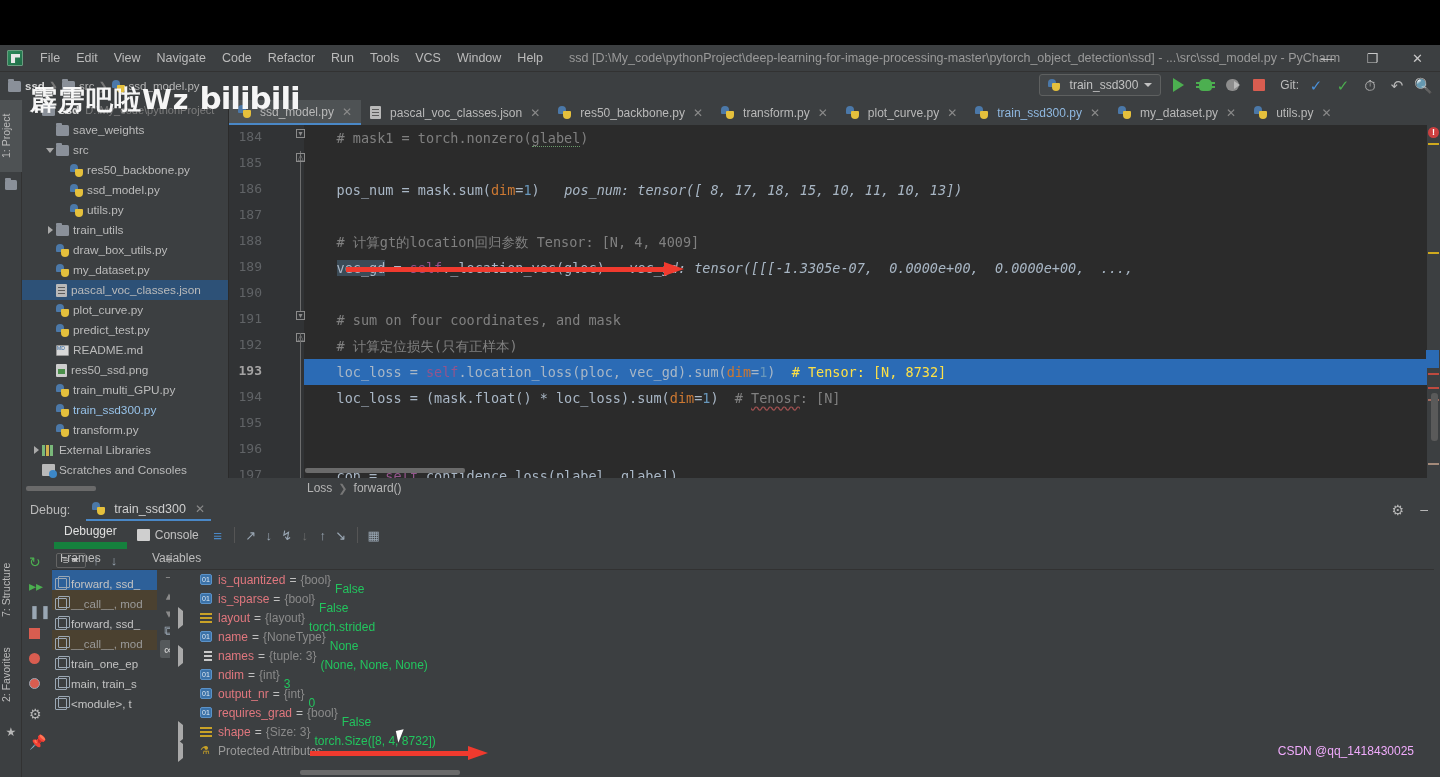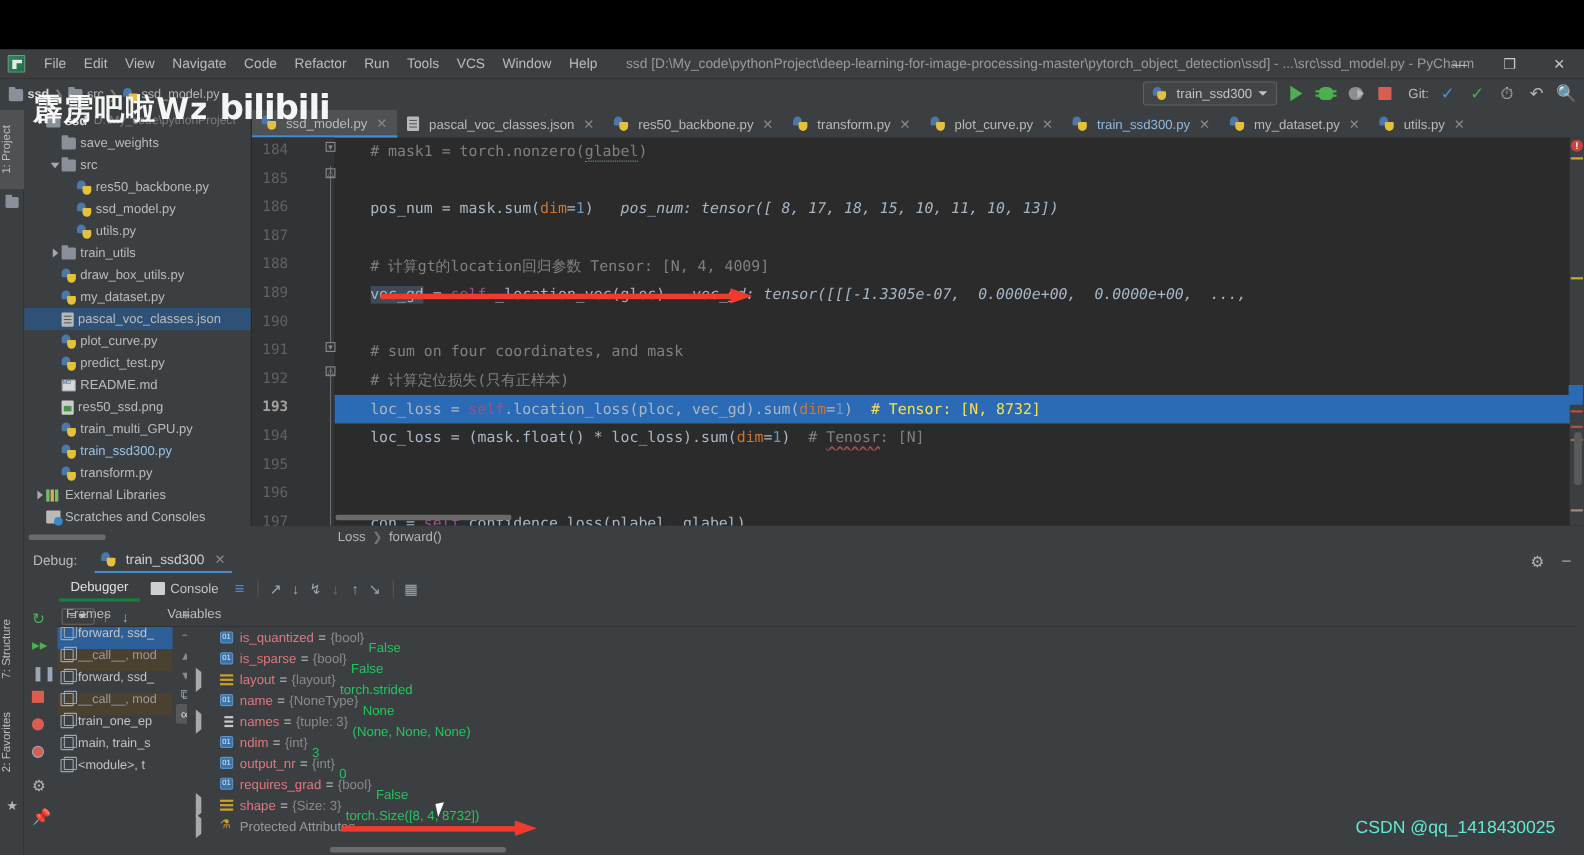--- a/index.html
+++ b/index.html
@@ -167,34 +167,34 @@
   .debugwin{ position:absolute; left:22px; top:498px; width:1418px; height:279px; background:#3c3f41; }
   .dbg-head{ position:absolute; left:0; top:0; width:1418px; height:24px; display:flex; align-items:center; }
   .dbg-head .lbl{ color:#bbbbbb; font-size:12.5px; margin-left:8px; }
   .dbg-tab{ display:flex; align-items:center; gap:5px; margin-left:16px; padding:2px 6px 3px;
             border-bottom:2px solid #4a88c7; color:#cfcfcf; font-size:12.5px; }
   .dbg-head .gear{ position:absolute; right:36px; top:4px; color:#b6b6b6; font-size:14px;}
   .dbg-head .minus{ position:absolute; right:12px; top:3px; color:#b6b6b6; font-size:14px;}
 
   .dbg-toolbar{ position:absolute; left:0; top:24px; width:1418px; height:26px; display:flex; align-items:center; gap:0; }
   .dbg-subtab{ padding:3px 10px 4px; font-size:12px; color:#c2c2c2; display:flex;align-items:center;gap:5px;}
-  .dbg-subtab.active{ border-bottom:3px solid #15803d; color:#e0e0e0; }
+  .dbg-subtab.active{ border-bottom:7px solid #15803d; color:#e0e0e0; }
   .divider-v{ width:1px; height:16px; background:#555; margin:0 7px; }
   .ti{ width:18px;height:18px; display:flex;align-items:center;justify-content:center; color:#9aa7b4; font-size:13px;}
 
   .colhead{ position:absolute; left:0; top:50px; width:1418px; height:22px; }
   .colhead .frames{ position:absolute; left:38px; top:3px; color:#bdbdbd; font-size:12px; }
   .colhead .vars{ position:absolute; left:130px; top:3px; color:#bdbdbd; font-size:12px; }
   .colhead .hr{ position:absolute; left:0; bottom:0; width:1418px; height:1px; background:#323232;}
 
   .dbg-leftstrip{ position:absolute; left:0; top:50px; width:30px; height:229px; background:#3c3f41; }
   .dbg-si{ position:absolute; left:7px; width:16px; height:16px; }
 
   .frames{ position:absolute; left:30px; top:72px; width:105px; height:207px; background:#3c3f41; overflow:hidden;}
-  .frm{ height:20px; display:flex; align-items:flex-start; font-size:11.5px; color:#c3c3c3; white-space:nowrap; padding-left:3px;}
+  .frm{ height:20px; display:flex; align-items:flex-end; font-size:11.5px; color:#c3c3c3; white-space:nowrap; padding-left:3px;}
   .frm.sel{ background:#2d6099; }
   .frm.lib{ background:#4b4130; color:#9a9a9a; }
   .frm .fi{ width:12px;height:12px; margin-right:4px; flex:none; border:1px solid #9aa7b4; border-radius:1px; position:relative;}
   .frm .fi:after{content:"";position:absolute;left:2px;top:-3px;width:10px;height:10px;border:1px solid #9aa7b4;border-radius:1px;}
 
   .frames-toolbar{ position:absolute; left:30px; top:52px; width:105px; height:20px; display:flex; align-items:center; gap:2px; padding-left:4px;}
   .ft-box{ width:30px;height:15px; border:1px solid #646464; border-radius:2px; display:flex;align-items:center;justify-content:center;gap:2px;}
 
   .vars{ position:absolute; left:148px; top:72px; width:1270px; height:207px; background:#3c3f41; overflow:hidden;}
   .vrow{ height:19px; display:flex; align-items:center; font-size:12px; white-space:nowrap; padding-left:30px; position:relative;}
@@ -224,21 +224,21 @@
 
   
   .wm-bili{
     position:absolute; left:30px; top:80px; color:#ffffff; font-size:27px; font-weight:bold;
     letter-spacing:1px; opacity:0.95; white-space:nowrap;
     text-shadow:0 0 1px rgba(0,0,0,.25);
     font-family:"DejaVu Sans", sans-serif;
   }
   .wm-bili .bili{ font-size:31px; letter-spacing:-1px; margin-left:10px; }
   .wm-csdn{
-    position:absolute; right:26px; top:744px; color:#5eead4; font-size:16px;
+    position:absolute; right:26px; top:744px; color:#f0abfc; font-size:12px;
     font-family:"Liberation Sans", sans-serif;
   }
 
   
   .vars-hscroll{ position:absolute; left:300px; top:770px; width:160px; height:5px; background:#6a6a6a; border-radius:2px;}
   .right-edge{ position:absolute; right:0; top:498px; width:6px; height:279px; background:#3c3f41;}
   .mouse-cursor{ position:absolute; left:397px; top:730px; width:0;height:0;
       border-left:8px solid #fff; border-bottom:12px solid transparent; transform:rotate(-12deg);}
 </style>
 </head>

